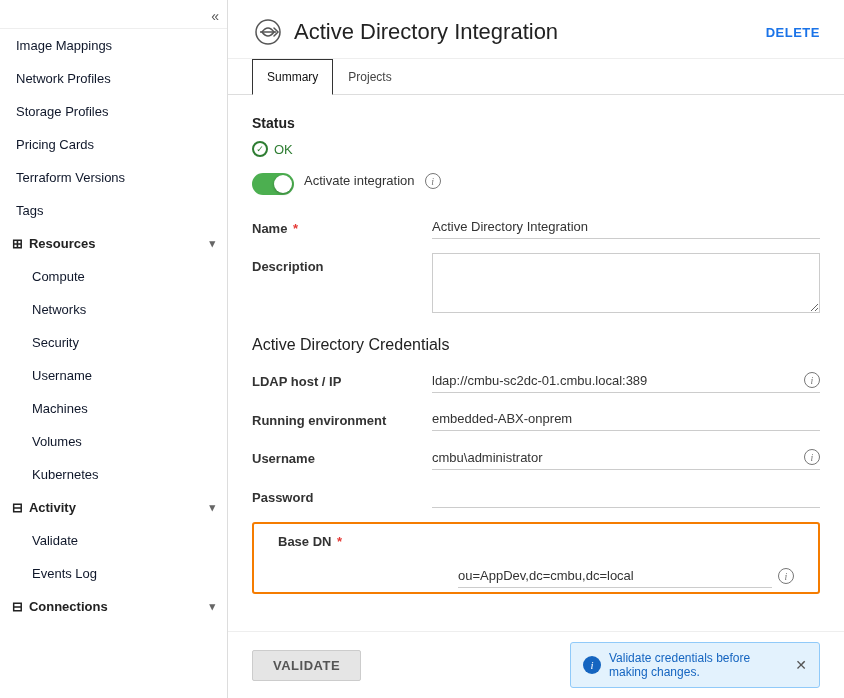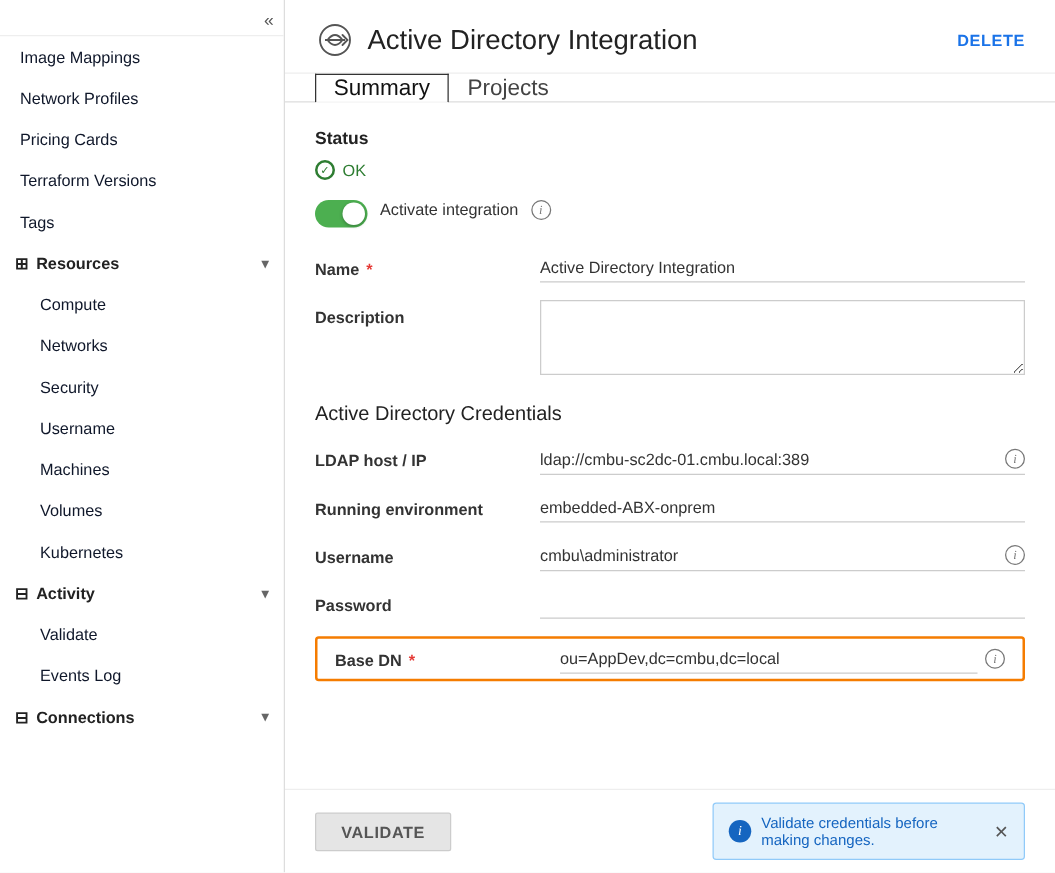--- a/index.html
+++ b/index.html
@@ -99,23 +99,23 @@
       letter-spacing: 0.5px;
     }
 
     
     .tabs {
       display: flex;
       border-bottom: 1px solid #ddd;
       padding: 0 24px;
     }
     .tab {
-      padding: 0 14px;
-      cursor: pointer;
-      font-size: 18px;
+      padding: 10px 14px;
+      cursor: pointer;
+      font-size: 12px;
       color: #444;
       border: 1px solid transparent;
       margin-bottom: -1px;
       position: relative;
     }
     .tab.active {
       border: 1px solid #333;
       border-bottom: 1px solid #fff;
       color: #111;
       font-weight: 500;
@@ -263,21 +263,21 @@
       font-size: 16px;
       font-weight: 500;
       color: #222;
       margin: 20px 0 14px;
     }
 
     
     .highlighted-row {
       border: 2px solid #f57c00;
       border-radius: 3px;
-      padding: 4px 14px;
+      padding: 4px 24px;
       margin-bottom: 14px;
     }
     .highlighted-row .form-row {
       margin-bottom: 0;
     }
 
     
     .bottom-bar {
       display: flex;
       align-items: center;
@@ -339,20 +339,23 @@
 <div class="sidebar">
   <div class="sidebar-collapse-btn">
     <span>«</span>
   </div>
 
   <div class="sidebar-item">
     <span>Image Mappings</span>
   </div>
   <div class="sidebar-item">
     <span>Network Profiles</span>
+  </div>
+  <div class="sidebar-item">
+    <span>Storage Profiles</span>
   </div>
   <div class="sidebar-item">
     <span>Pricing Cards</span>
   </div>
   <div class="sidebar-item">
     <span>Terraform Versions</span>
   </div>
   <div class="sidebar-item">
     <span>Tags</span>
   </div>
@@ -504,21 +507,21 @@
       </div>
     </div>
 
     <div class="highlighted-row">
       <div class="form-row">
         <div class="form-label">
           <span>Base DN</span>
           <span class="required">*</span>
         </div>
         <div class="form-value">
-          <div style="display:flex; align-items:center; gap:6px;">
+          <div style="display:flex; align-items:center; gap:6px;margin-top:36px;">
             <input class="form-input" type="text" style="flex: 1 1 0%;" value="ou=AppDev,dc=cmbu,dc=local">
             <span class="info-icon">i</span>
           </div>
         </div>
       </div>
     </div>
 
   </div>
 
   <div class="bottom-bar">

